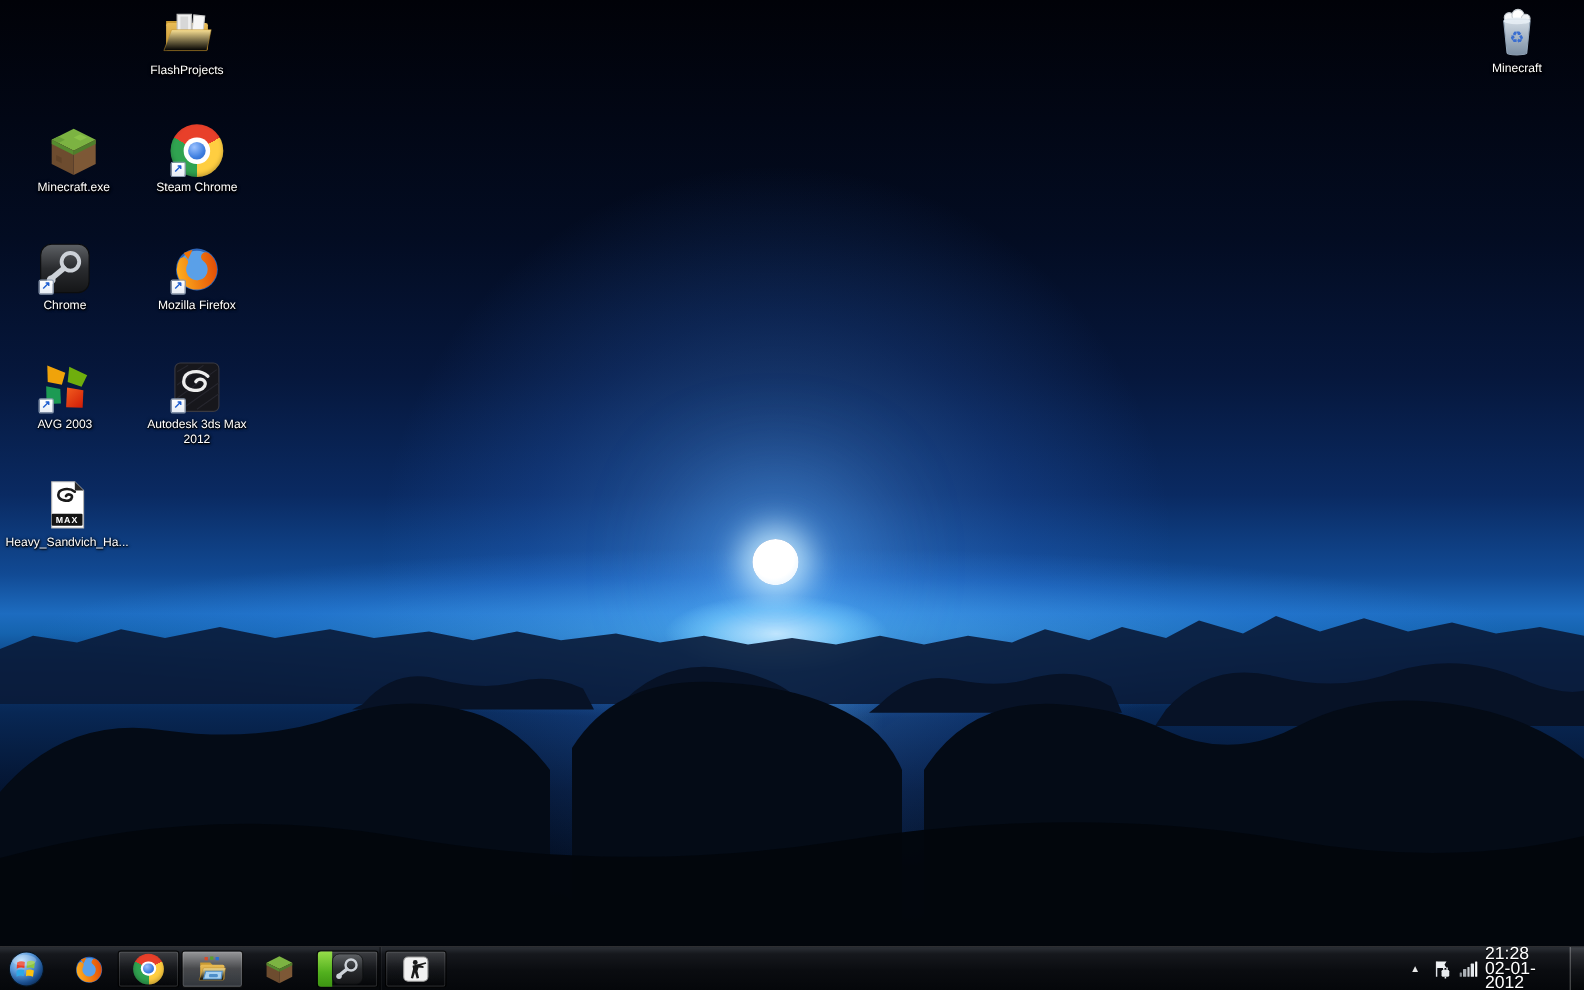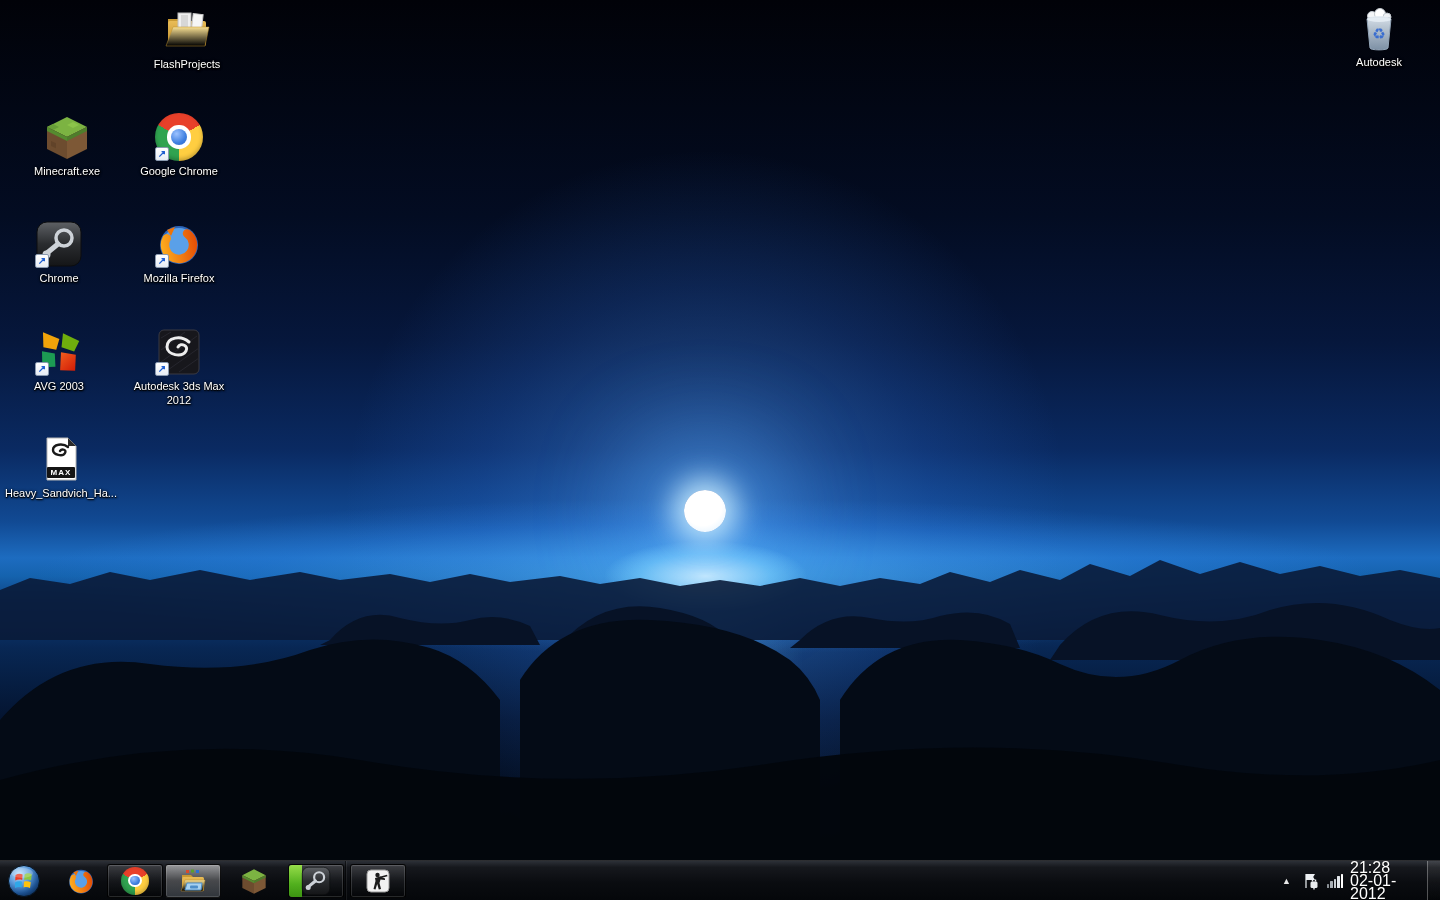--- a/index.html
+++ b/index.html
@@ -120,21 +120,21 @@
       <g fill="#040b16">
         <path d="M0 720 Q60 650 150 664 Q240 676 310 650 Q370 630 430 648 Q470 660 500 700 L500 900 L0 900 Z"></path>
         <path d="M520 680 Q560 616 650 620 Q740 624 790 660 Q810 676 820 700 L820 900 L520 900 Z"></path>
         <path d="M840 700 Q880 636 960 640 Q1020 644 1060 664 Q1120 692 1180 660 Q1240 628 1320 640 Q1390 650 1440 690 L1440 900 L840 900 Z"></path>
       </g>
       <path fill="#02060d" opacity=".96" d="M0 780 Q180 730 360 760 Q560 795 760 765 Q980 730 1180 765 Q1320 788 1440 760 L1440 900 L0 900 Z"></path>
     </svg>
   </div>
 
 
-  <div class="cell" style="left:137px;top:6px">
+  <div class="cell" style="left:120px;top:6px">
     <div class="ic">
       <svg viewBox="0 0 48 48" width="48" height="48">
         <path d="M5 13 h13 l4 4 H5 z" fill="#c99a33"></path>
         <rect x="5" y="15" width="38" height="25" rx="2" fill="url(#goldBack)"></rect>
         <rect x="15" y="7" width="13" height="23" fill="#efefef" stroke="#bdbdbd"></rect>
         <rect x="18" y="9" width="7" height="19" fill="#d7d7d7"></rect>
         <rect x="29" y="8" width="10" height="22" fill="#f6f6f6" stroke="#c9c9c9" transform="rotate(6 34 19)"></rect>
         <path d="M3 40 L10 21 H46 L42 40 Z" fill="url(#goldFront)" stroke="#b98d2c" stroke-width=".5"></path>
       </svg>
     </div>
@@ -160,21 +160,21 @@
 
   <div class="cell" style="left:129px;top:113px">
     <div class="ic">
       <div class="chrome">
           <div class="ring">
             <div class="core"></div>
           </div>
         </div>
       <div class="shortcut">↗</div>
     </div>
-    <div class="label">Google Chrome</div>
+    <div class="label">Steam Chrome</div>
   </div>
 
   <div class="cell" style="left:9px;top:220px">
     <div class="ic">
       <svg viewBox="0 0 48 48" width="48" height="48">
         <rect x="2" y="2" width="44" height="44" rx="10" fill="url(#steamG)" stroke="#0c0d0e"></rect>
         <circle cx="29" cy="18" r="8" fill="none" stroke="#cdd2d8" stroke-width="3.5"></circle>
         <path d="M23 24 L12 33" stroke="#cdd2d8" stroke-width="5" stroke-linecap="round"></path>
         <circle cx="11.5" cy="34.5" r="4" fill="#cdd2d8"></circle>
       </svg>
@@ -239,21 +239,21 @@
     <div class="ic">
       <svg viewBox="0 0 48 48" width="48" height="48">
         <circle cx="17" cy="12" r="4.5" fill="#f4f6f8" stroke="#c3c9cf"></circle>
         <circle cx="25" cy="10" r="5.5" fill="#ffffff" stroke="#c3c9cf"></circle>
         <circle cx="32" cy="13" r="4" fill="#eef1f4" stroke="#c3c9cf"></circle>
         <path d="M12 15 C12 12.8 36 12.8 36 15 L33 44 C33 46.5 15 46.5 15 44 Z" fill="url(#glassG)" stroke="#93a5b8"></path>
         <ellipse cx="24" cy="15" rx="12" ry="3" fill="#e6edf4" opacity=".9"></ellipse>
         <text x="24" y="35" font-size="15" text-anchor="middle" fill="#3a6ed0">♻</text>
       </svg>
     </div>
-    <div class="label">Autodesk</div>
+    <div class="label">Minecraft</div>
   </div>
 
   <div class="taskbar">
 
     <svg class="start-orb" viewBox="0 0 34 34">
       <circle cx="17" cy="17" r="15.5" fill="url(#orbG)" stroke="#06131f" stroke-width="1"></circle>
       <path d="M8.5 11 C11 9.5 13.5 9.5 15.6 10.6 L15.2 16 C12.8 15.2 10.3 15.4 8.2 16.6 Z" fill="#ea3b24"></path>
       <path d="M17.6 10.4 C20 9 22.6 9 24.8 10.4 L24 16.4 C21.8 15.2 19.4 15.2 17.2 16 Z" fill="#8dc63f"></path>
       <path d="M8 18.4 C10.2 17.2 12.6 17 15 17.8 L14.6 23.4 C12.4 22.6 10.2 22.8 8 24 Z" fill="#2fa8e8"></path>
       <path d="M17 17.8 C19.2 17 21.6 17.2 23.8 18.2 L23 24 C20.8 22.8 18.6 22.8 16.6 23.4 Z" fill="#ffc20e"></path>

